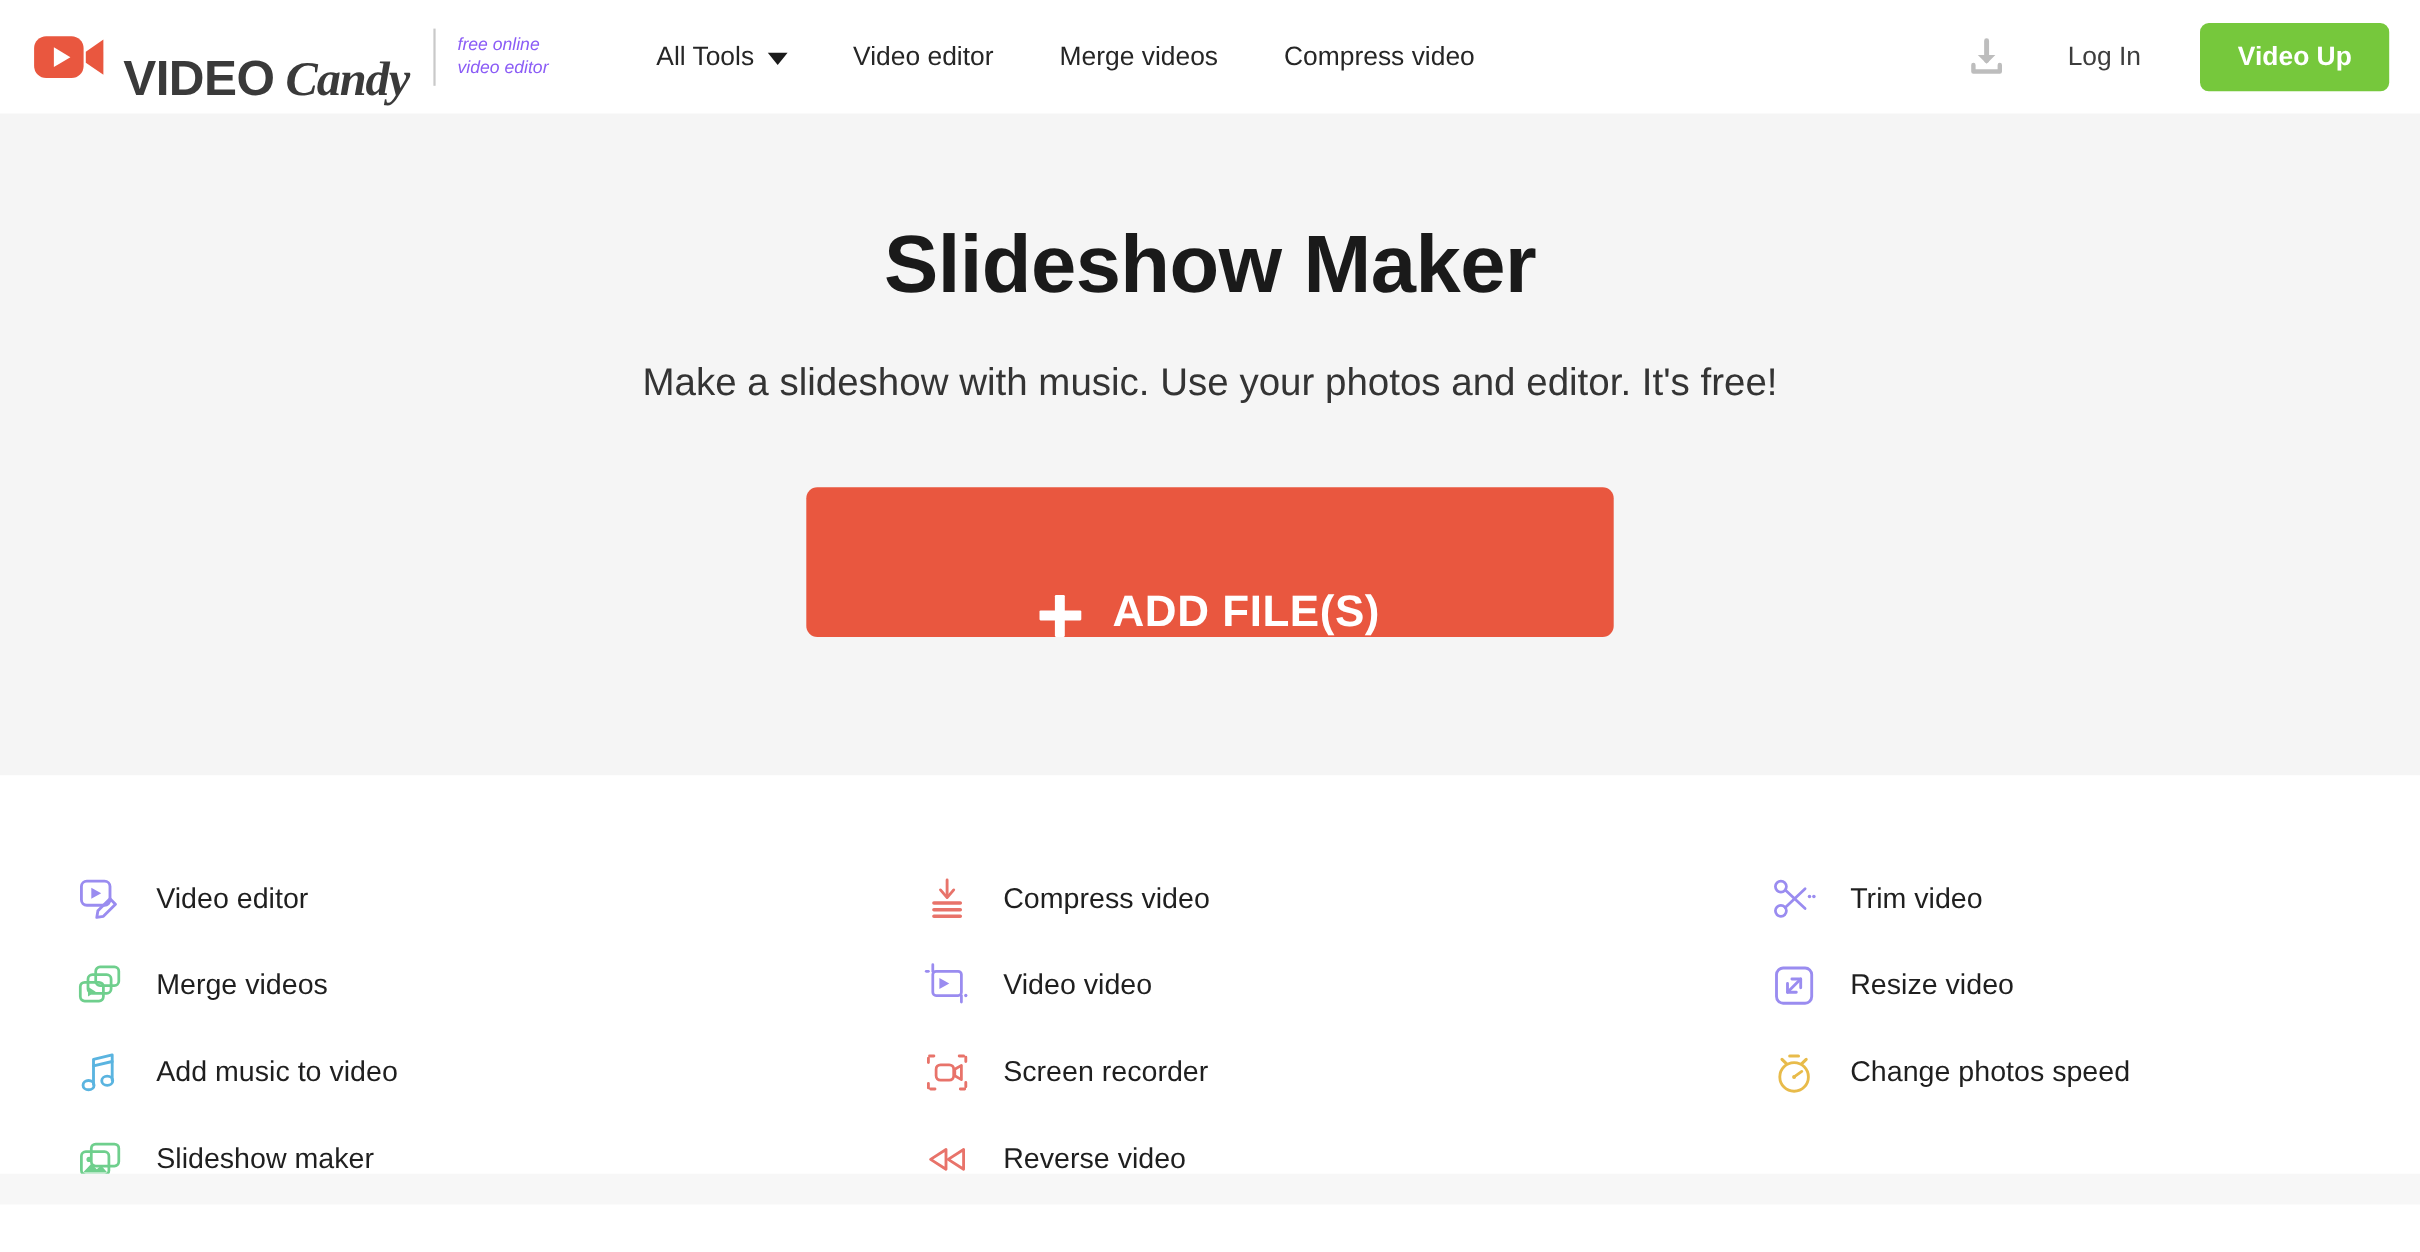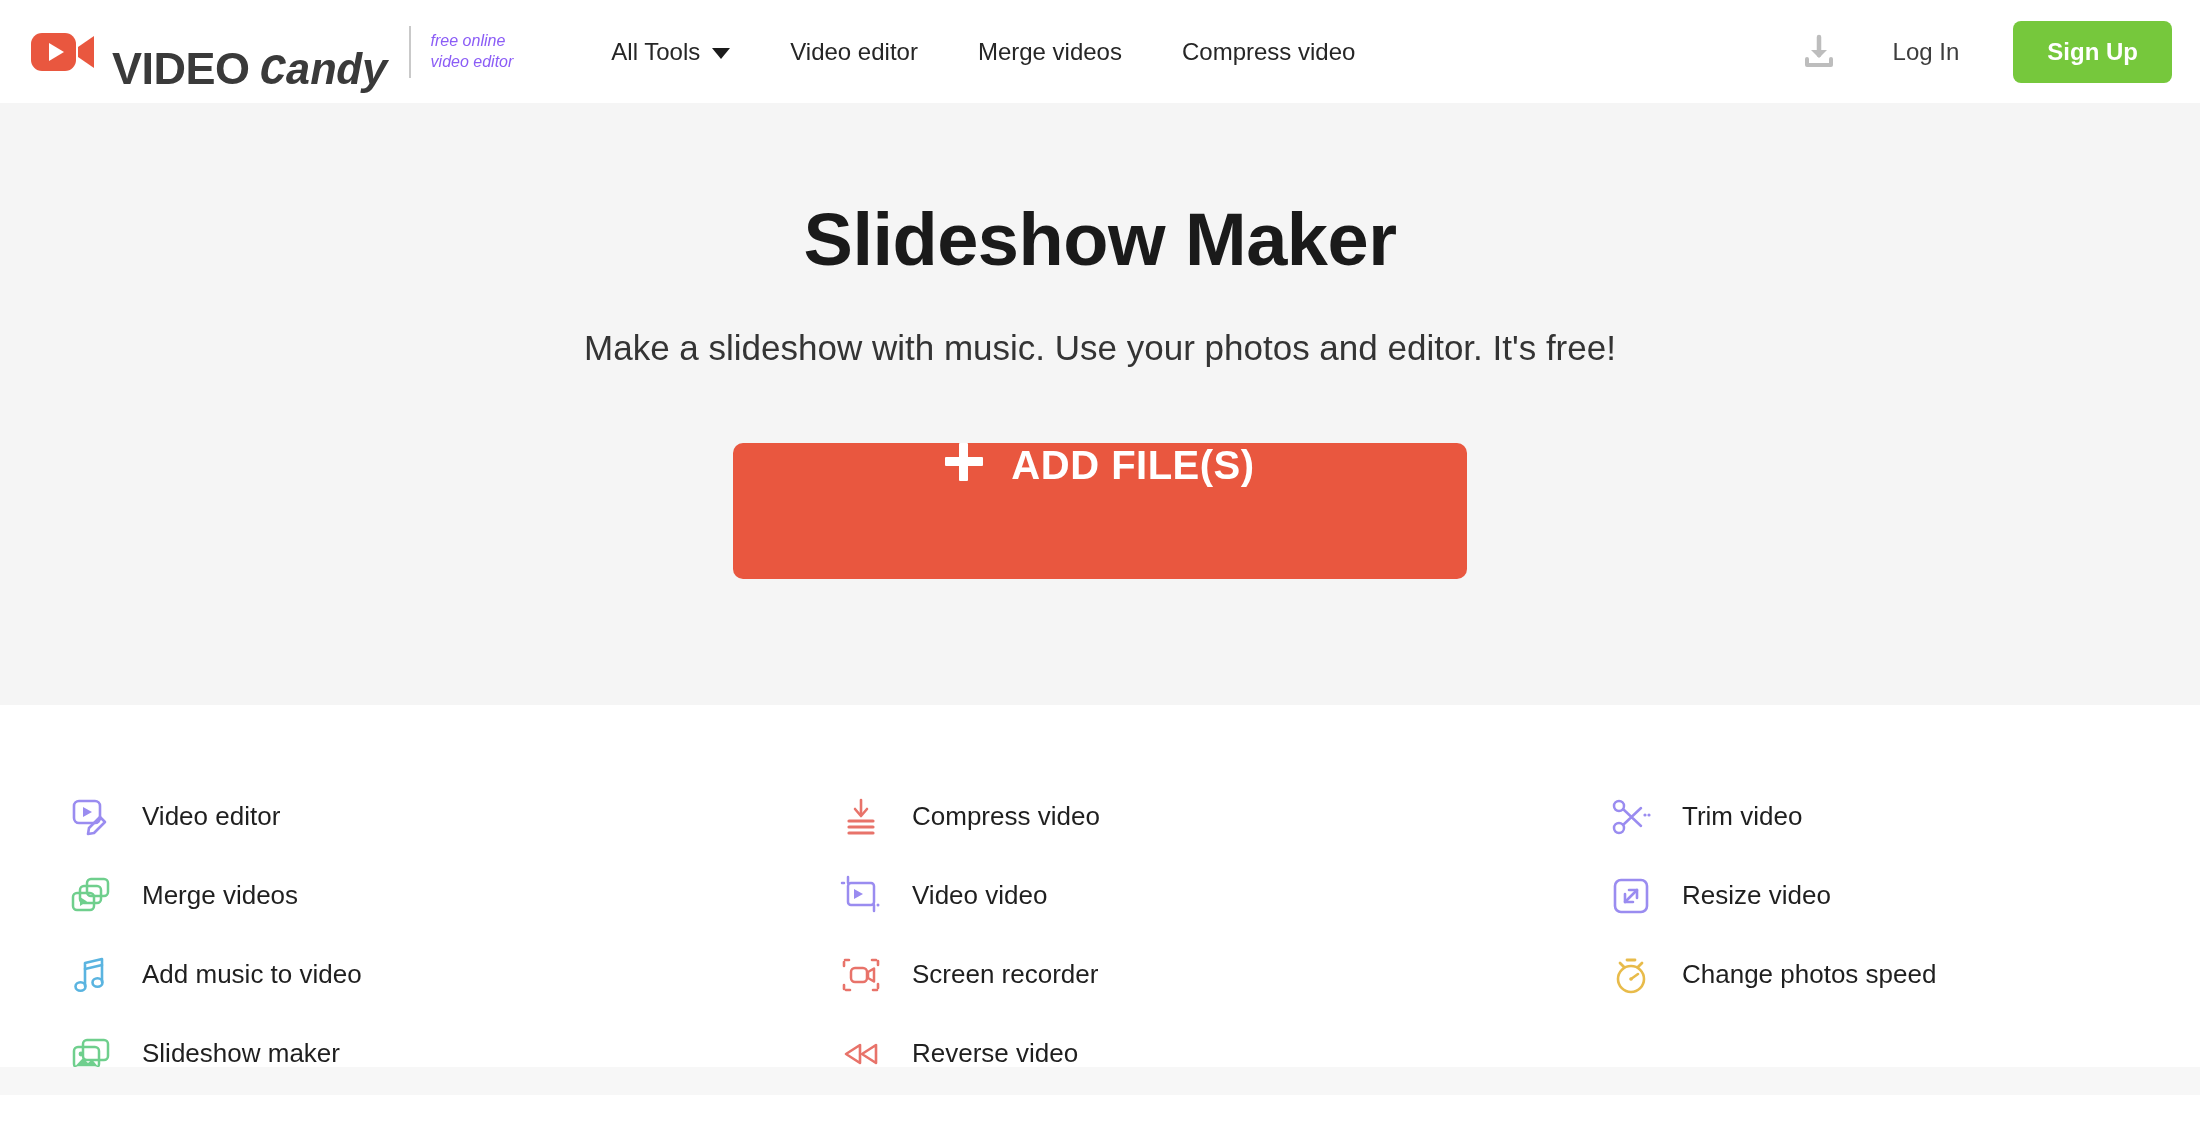--- a/index.html
+++ b/index.html
@@ -42,21 +42,21 @@
     line-height: 1;
   }
   .wm-video {
     font-family: "Liberation Sans", sans-serif;
     font-weight: bold;
     letter-spacing: -0.5px;
     color: #3a3a3a;
     font-size: 45px;
   }
   .wm-candy {
-    font-family: Liberation Mono, monospace;
+    font-family: Liberation Serif, serif;
     font-style: italic;
     font-weight: bold;
     color: #3a3a3a;
     font-size: 44px;
     margin-left: 10px;
     letter-spacing: -1px;
     margin-top: 41px;
   }
   .logo-divider {
     width: 2px;
@@ -164,21 +164,21 @@
     border: none;
     border-radius: 10px;
     width: 734px;
     height: 136px;
     font-size: 40px;
     font-weight: bold;
     font-family: "Liberation Sans", sans-serif;
     letter-spacing: 0.5px;
     cursor: pointer;
     display: flex;
-    align-items: flex-start;
+    align-items: flex-end;
     justify-content: center;
     gap: 28px;
   }
   .plus {
     position: relative;
     width: 38px;
     height: 38px;
     flex: 0 0 auto;
   }
   .plus::before, .plus::after {
@@ -268,21 +268,21 @@
 
   <div class="header-right">
     <div class="dl-icon">
       <svg viewBox="0 0 40 40" width="40" height="40">
         <path d="M20 5 L20 23" stroke="#bdbdbd" stroke-width="4.5" stroke-linecap="round" fill="none"></path>
         <path d="M12 18 L20 26 L28 18" fill="#bdbdbd"></path>
         <path d="M8 27 L8 33 L32 33 L32 27" stroke="#bdbdbd" stroke-width="4" fill="none" stroke-linecap="round" stroke-linejoin="round"></path>
       </svg>
     </div>
     <div class="login">Log In</div>
-    <button class="signup">Sign Up</button>
+    <button class="signup">Video Up</button>
   </div>
 </div>
 
 <section class="hero">
   <h1 class="hero-title">Slideshow Maker</h1>
   <p class="hero-sub">Make a slideshow with music. Use your photos and editor. It's free!</p>
   <button class="add-files">
     <span class="plus"></span>
     <span>ADD FILE(S)</span>
   </button>

